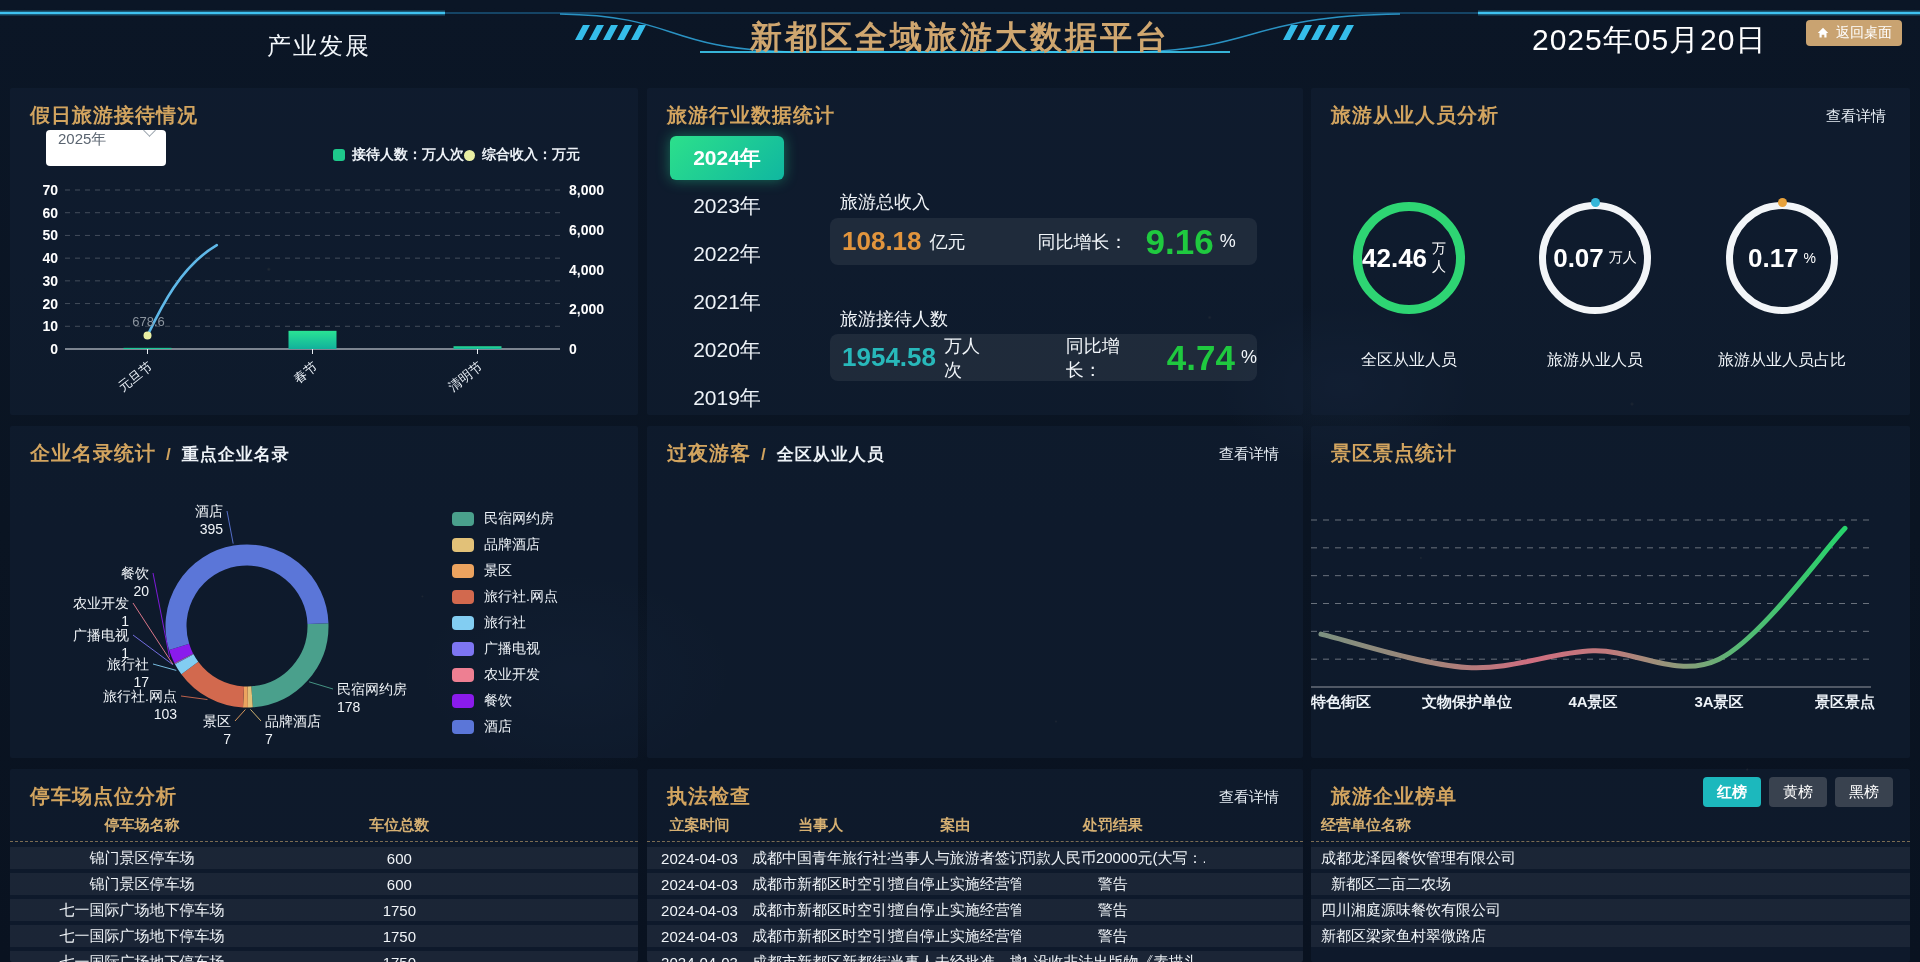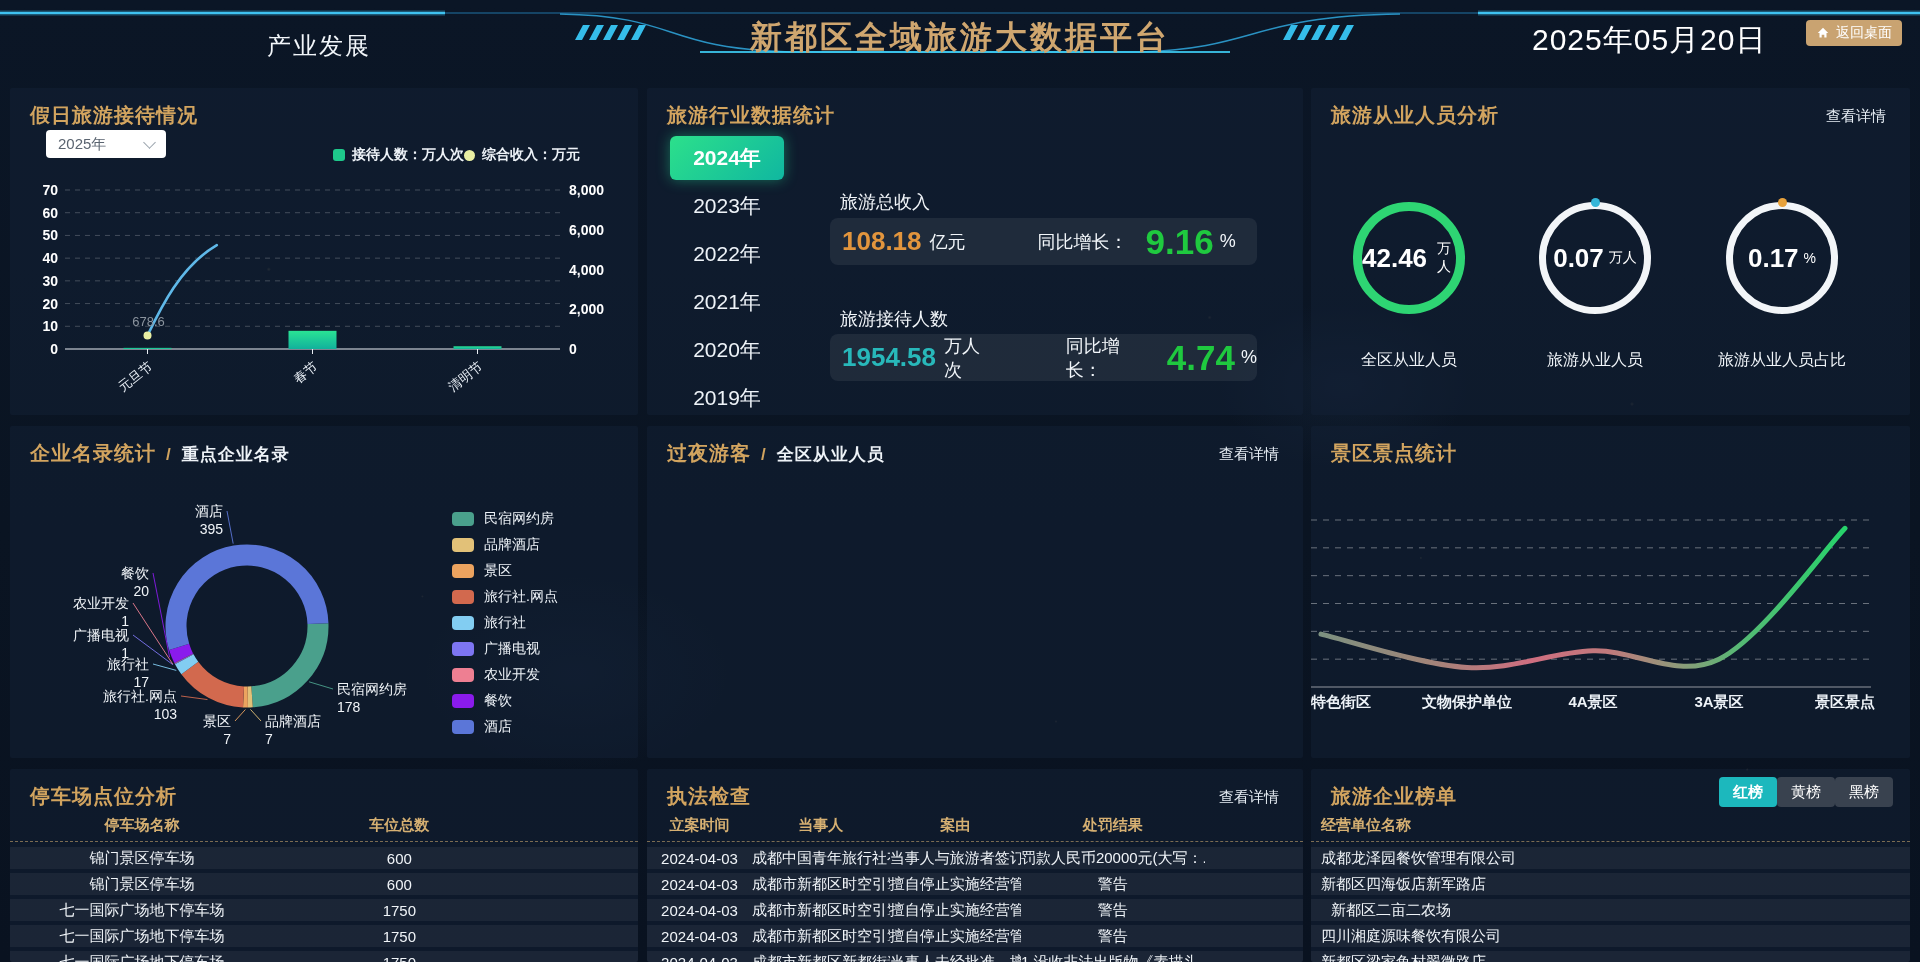--- a/index.html
+++ b/index.html
@@ -43,22 +43,22 @@
   #hdr .nav-left{position:absolute;left:267px;top:30px;font-size:24px;color:#f2f6fa;letter-spacing:2px;cursor:pointer;}
   #hdr .main-title{position:absolute;left:0;right:0;top:16px;text-align:center;font-size:32px;font-weight:bold;color:#cfa66f;letter-spacing:3px;}
   #hdr .date{position:absolute;left:1532px;top:20px;font-size:30px;color:#fff;letter-spacing:1px;}
   #hdr .back-btn{
     position:absolute;left:1806px;top:20px;height:26px;padding:0 10px;
     background:#c9a371;border:none;border-radius:4px;color:#fff;font-size:14px;
     display:flex;align-items:center;gap:6px;cursor:pointer;font-family:Liberation Sans, sans-serif;
   }
   
   .year-dd{
-    position:absolute;left:36px;top:42px;width:120px;height:28px;background:#fff;border-radius:4px;
-    display:flex;align-items:center;padding:0 12px;box-sizing:border-box;cursor:pointer;
+    position:absolute;left:36px;top:42px;width:120px;height:36px;background:#fff;border-radius:4px;
+    display:flex;align-items:flex-start;padding:0 12px;box-sizing:border-box;cursor:pointer;
   }
   .year-dd .val{font-size:15px;color:#5a6470;flex:1;}
   .year-dd .chev{width:8px;height:8px;border-right:1.5px solid #9aa3ad;border-bottom:1.5px solid #9aa3ad;transform:rotate(45deg);margin-top:-4px;}
   
   .legend-row{position:absolute;right:58px;top:58px;display:flex;align-items:center;}
   .legend-item{display:flex;align-items:center;gap:7px;cursor:pointer;}
   .legend-item .sw-square{width:12px;height:12px;border-radius:3px;}
   .legend-item .sw-circle{width:11px;height:11px;border-radius:50%;}
   .legend-item .lab{font-size:14px;color:#eef3f8;font-weight:bold;}
   
@@ -91,21 +91,21 @@
   .dl-item .lab{font-size:14px;color:#eef3f8;}
   
   .tbl{position:absolute;left:0;top:0;width:100%;height:100%;}
   .t-head{position:absolute;left:0;right:0;top:44px;height:24px;display:flex;align-items:center;
     border-bottom:1px dashed rgba(214,176,114,.55);padding-bottom:4px;}
   .t-head .hc{font-size:15px;color:#d6b072;font-weight:bold;text-align:center;white-space:nowrap;overflow:hidden;}
   .t-body{position:absolute;left:0;right:0;top:78px;}
   .t-row{height:22px;margin-bottom:4px;background:rgba(255,255,255,.055);display:flex;align-items:center;}
   .t-row .c{font-size:15px;color:#f0f4f8;text-align:center;white-space:nowrap;overflow:hidden;}
   
-  .rank-tabs{position:absolute;right:17px;top:8px;display:flex;gap:0;}
+  .rank-tabs{position:absolute;right:17px;top:8px;display:flex;gap:8px;}
   .rank-tab{width:58px;height:30px;line-height:30px;text-align:center;border-radius:4px;
     background:#39424f;color:#fff;font-size:15px;cursor:pointer;}
   .rank-tab.active{background:#1cb8bd;font-weight:bold;}
   svg{display:block;}
   .chart-svg{position:absolute;left:0;top:0;pointer-events:none;}
 </style>
 </head>
 <body>
 
 <div id="app">
@@ -233,21 +233,21 @@
           <span class="gv">4.74</span>
           <span class="gu">%</span>
         </div>
       </div>
   </div>
 
   <div class="panel" id="p-staff" style="left:1311px;top:88px;width:599px;height:327px;">
     <div class="panel-title">旅游从业人员分析</div>
     <div class="detail-link">查看详情</div>
     <div id="staff-rings">
-        <div class="ring" style="left: 42px; top: 114px; width: 112px; height: 112px; border: 9px solid rgb(46, 213, 115); text-align: center;">
+        <div class="ring" style="left: 42px; top: 114px; width: 112px; height: 112px; border: 9px solid rgb(46, 213, 115);">
           <span class="num">42.46</span>
           <span class="unit">万人</span>
         </div>
         <div class="ring-label" style="left: 98px; top: 262px;">全区从业人员</div>
         <div class="ring" style="left: 228px; top: 114px; width: 112px; height: 112px; border: 7px solid rgb(242, 245, 248);">
           <span class="num">0.07</span>
           <span class="unit">万人</span>
         </div>
         <div class="ring-dot" style="left: 280px; top: 110px; background: rgb(53, 182, 217);"></div>
         <div class="ring-label" style="left: 284px; top: 262px;">旅游从业人员</div>
@@ -469,23 +469,20 @@
       </div>
     <div class="tbl" id="ranking-table">
         <div class="t-head">
           <div class="hc" style="width: 88%; text-align: left; padding-left: 10px;">经营单位名称</div>
         </div>
         <div class="t-body">
           <div class="t-row">
             <div class="c" style="width: 88%; text-align: left; padding-left: 10px;">成都龙泽园餐饮管理有限公司</div>
           </div>
           <div class="t-row">
-            <div class="c" style="width: 88%; text-align: left; padding-left: 10px;">新都区四海饭店新军路店</div>
-          </div>
-          <div class="t-row">
             <div class="c" style="width: 88%; text-align: left; padding-left: 20px;">新都区二亩二农场</div>
           </div>
           <div class="t-row">
             <div class="c" style="width: 88%; text-align: left; padding-left: 10px;">四川湘庭源味餐饮有限公司</div>
           </div>
           <div class="t-row">
             <div class="c" style="width: 88%; text-align: left; padding-left: 10px;">新都区梁家鱼村翠微路店</div>
           </div>
         </div>
       </div>

